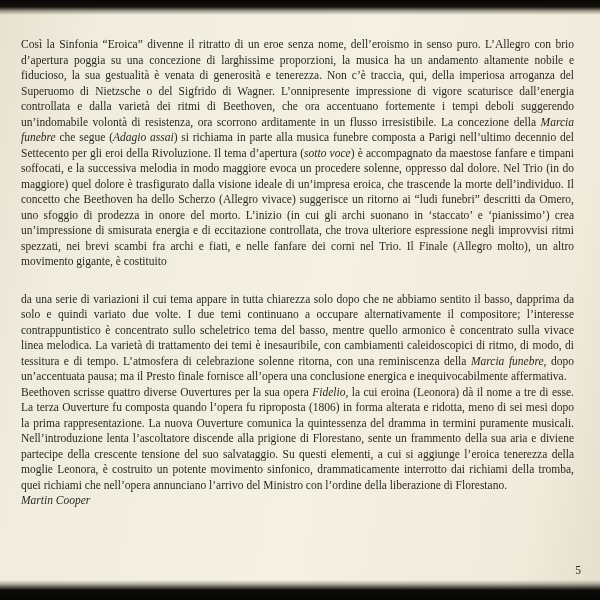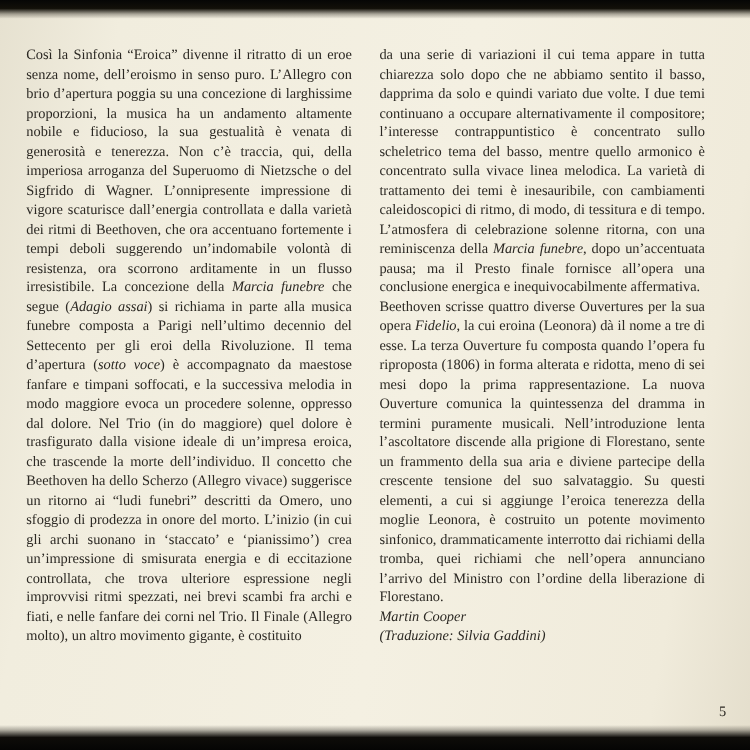--- a/index.html
+++ b/index.html
@@ -23,23 +23,24 @@
     background: linear-gradient(to bottom,
       #060605 0%, #121009 45%, rgba(32,28,20,0.35) 75%, rgba(32,28,20,0) 100%);
   }
   .edge.bottom {
     bottom: 0; height: 20px;
     background: linear-gradient(to top,
       #050504 0%, #0e0c09 50%, rgba(24,21,16,0.30) 80%, rgba(24,21,16,0) 100%);
   }
   .columns {
     position: absolute;
-    top: 37px; left: 21px; right: 36px;
+    top: 37px; left: 21px; right: 26px;
     display: flex;
     gap: 22px;
+    flex-direction: column;
   }
   .col {
     flex: 1 1 0;
     min-width: 0;
     font-size: 11.5px;
     line-height: 15.5px;
     text-align: justify;
     hyphens: auto;
     -webkit-hyphens: auto;
   }
@@ -63,20 +64,19 @@
 
   <div class="columns">
     <div class="col" lang="it">
       <p><span>Così la Sinfonia “Eroica” divenne il ritratto di un eroe senza nome, dell’eroismo in senso puro. L’Allegro con brio d’apertura poggia su una concezione di larghissime proporzioni, la musica ha un andamento altamente nobile e fiducioso, la sua gestualità è venata di generosità e tenerezza. Non c’è traccia, qui, della imperiosa arroganza del Superuomo di Nietzsche o del Sigfrido di Wagner. L’onnipresente impressione di vigore scaturisce dall’energia controllata e dalla varietà dei ritmi di Beethoven, che ora accentuano fortemente i tempi deboli suggerendo un’indomabile volontà di resistenza, ora scorrono arditamente in un flusso irresistibile. La concezione della </span><span style="font-style: italic;">Marcia funebre</span><span> che segue (</span><span style="font-style: italic;">Adagio assai</span><span>) si richiama in parte alla musica funebre composta a Parigi nell’ultimo decennio del Settecento per gli eroi della Rivoluzione. Il tema d’apertura (</span><span style="font-style: italic;">sotto voce</span><span>) è accompagnato da maestose fanfare e timpani soffocati, e la successiva melodia in modo maggiore evoca un procedere solenne, oppresso dal dolore. Nel Trio (in do maggiore) quel dolore è trasfigurato dalla visione ideale di un’impresa eroica, che trascende la morte dell’individuo. Il concetto che Beethoven ha dello Scherzo (Allegro vivace) suggerisce un ritorno ai “ludi funebri” descritti da Omero, uno sfoggio di prodezza in onore del morto. L’inizio (in cui gli archi suonano in ‘staccato’ e ‘pianissimo’) crea un’impressione di smisurata energia e di eccitazione controllata, che trova ulteriore espressione negli improvvisi ritmi spezzati, nei brevi scambi fra archi e fiati, e nelle fanfare dei corni nel Trio. Il Finale (Allegro molto), un altro movimento gigante, è costituito</span></p>
     </div>
 
     <div class="col" lang="it">
       <p><span>da una serie di variazioni il cui tema appare in tutta chiarezza solo dopo che ne abbiamo sentito il basso, dapprima da solo e quindi variato due volte. I due temi continuano a occupare alternativamente il compositore; l’interesse contrappuntistico è concentrato sullo scheletrico tema del basso, mentre quello armonico è concentrato sulla vivace linea melodica. La varietà di trattamento dei temi è inesauribile, con cambiamenti caleidoscopici di ritmo, di modo, di tessitura e di tempo. L’atmosfera di celebrazione solenne ritorna, con una reminiscenza della </span><span style="font-style: italic;">Marcia funebre</span><span>, dopo un’accentuata pausa; ma il Presto finale fornisce all’opera una conclusione energica e inequivocabilmente affermativa.</span></p>
       <p><span>Beethoven scrisse quattro diverse Ouvertures per la sua opera </span><span style="font-style: italic;">Fidelio</span><span>, la cui eroina (Leonora) dà il nome a tre di esse. La terza Ouverture fu composta quando l’opera fu riproposta (1806) in forma alterata e ridotta, meno di sei mesi dopo la prima rappresentazione. La nuova Ouverture comunica la quintessenza del dramma in termini puramente musicali. Nell’introduzione lenta l’ascoltatore discende alla prigione di Florestano, sente un frammento della sua aria e diviene partecipe della crescente tensione del suo salvataggio. Su questi elementi, a cui si aggiunge l’eroica tenerezza della moglie Leonora, è costruito un potente movimento sinfonico, drammaticamente interrotto dai richiami della tromba, quei richiami che nell’opera annunciano l’arrivo del Ministro con l’ordine della liberazione di Florestano.</span></p>
       <p class="attr">Martin Cooper</p>
-      <p class="attr">(Traduzione: Silvia Gaddini)</p>
     </div>
   </div>
 
   <div class="pagenum">5</div>
 
   <div class="edge bottom"></div>
 </div>
 
 </body></html>

